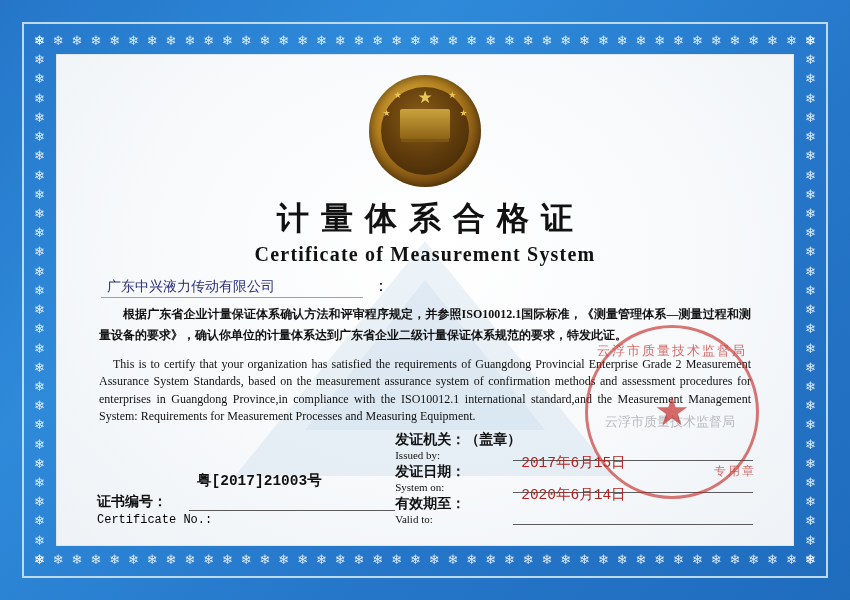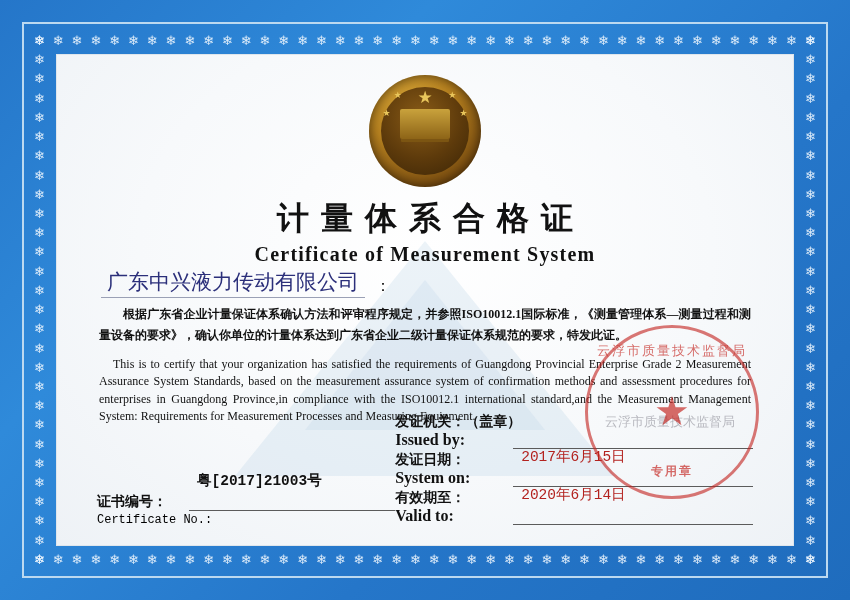--- a/index.html
+++ b/index.html
@@ -173,21 +173,21 @@
 
   
   .company-line {
     display: flex;
     align-items: flex-end;
     margin: 6px 0 6px 4px;
     height: 26px;
   }
   .company-name {
     font-family: "Liberation Sans", sans-serif;
-    font-size: 21px;
+    font-size: 14px;
     color: #2b2f7a;
     border-bottom: 1px solid #9aa0b5;
     padding: 0 6px 1px 6px;
     min-width: 250px;
     white-space: nowrap;
   }
   .colon {
     font-size: 16px;
     color: #111;
     padding: 0 0 1px 10px;
@@ -238,24 +238,23 @@
   }
   .field .lab-cn {
     font-family: "Liberation Serif", serif;
     font-size: 14px;
     font-weight: bold;
     color: #111;
     white-space: nowrap;
   }
   .field .lab-en {
     font-family: "Liberation Serif", serif;
-    font-size: 16px;
-    color: #111;
-    white-space: nowrap;
-    font-weight: bold;
+    font-size: 11px;
+    color: #111;
+    white-space: nowrap;
   }
   .field .rule {
     flex: 1 1 auto;
     border-bottom: 1px solid #5b5b5b;
     height: 21px;
     position: relative;
   }
   .field .rule .val {
     position: absolute;
     left: 8px;
@@ -301,26 +300,25 @@
     text-align: center;
     font-family: "Liberation Sans", sans-serif;
     font-size: 13px;
     letter-spacing: 2px;
     white-space: nowrap;
   }
   .stamp .arc2 {
     position: absolute;
     left: 0; right: 0;
     bottom: 16px;
-    text-align: center;
+    text-align: right;
     font-family: "Liberation Sans", sans-serif;
     font-size: 12px;
     letter-spacing: 2px;
     white-space: nowrap;
-    font-weight: bold;
   }
   .issuer-faint {
     position: absolute;
     right: 18px;
     bottom: 96px;
     font-family: "Liberation Sans", sans-serif;
     font-size: 13px;
     color: rgba(150, 150, 160, .65);
     white-space: nowrap;
   }

